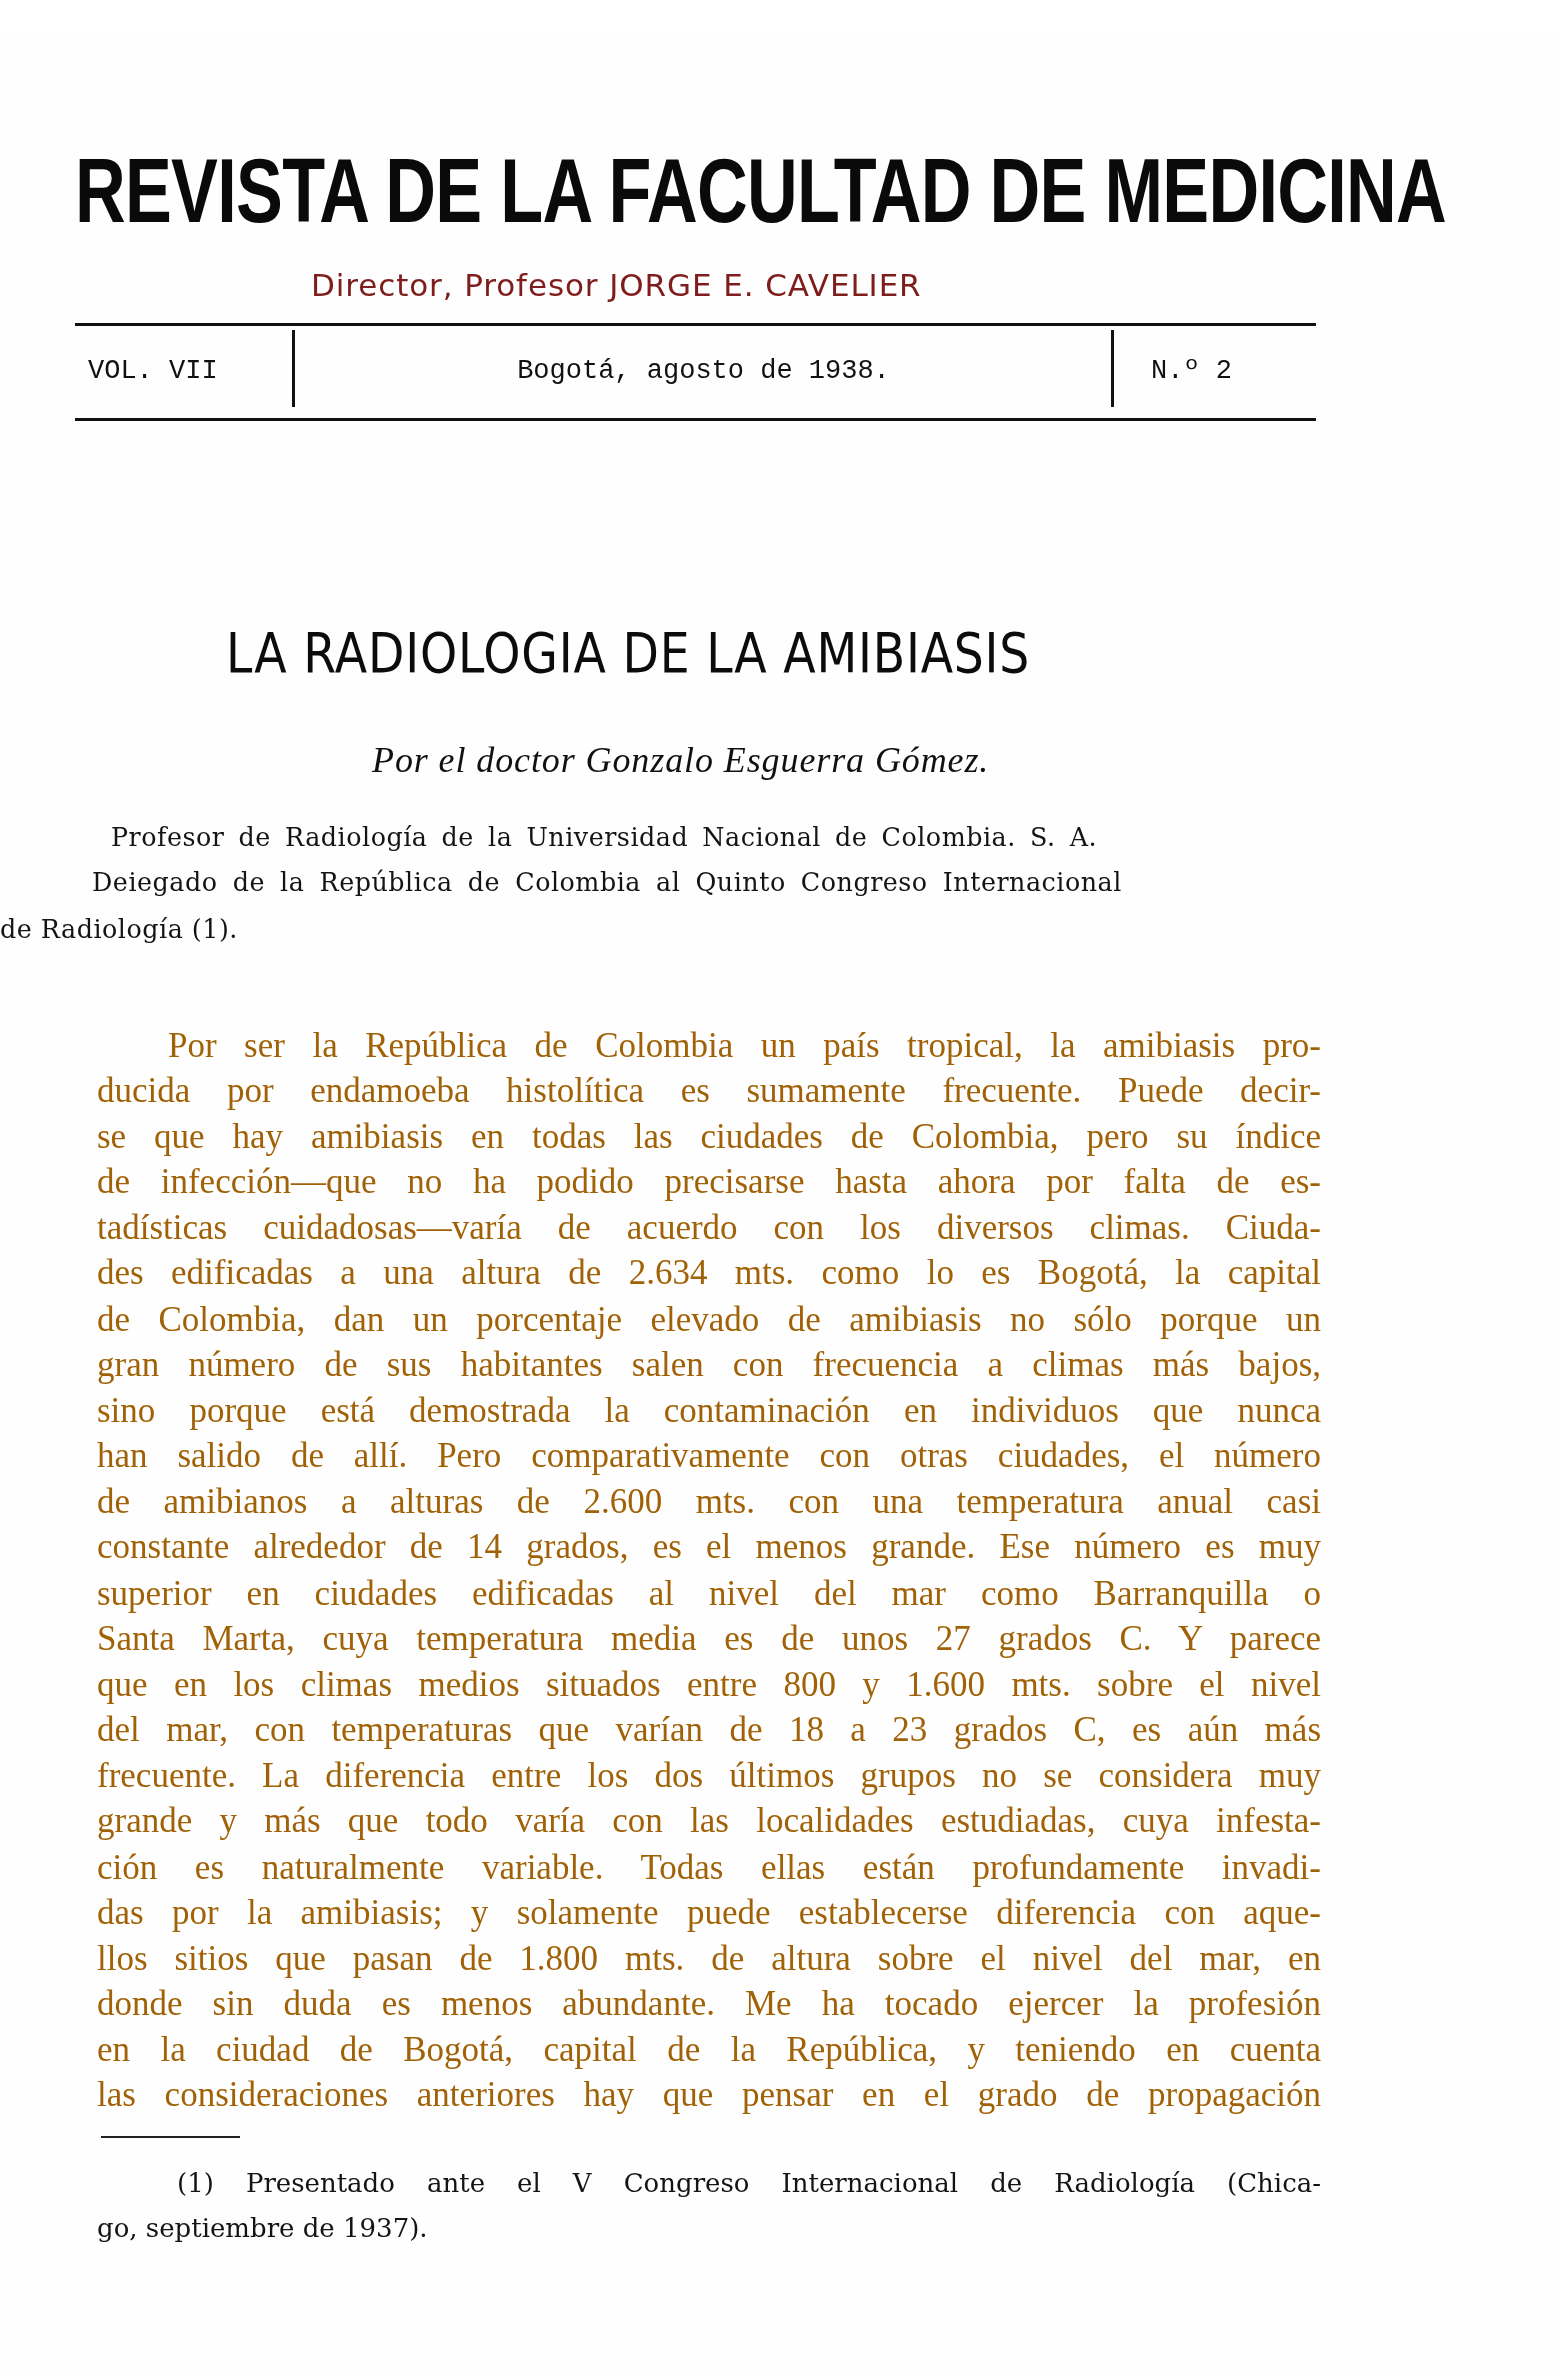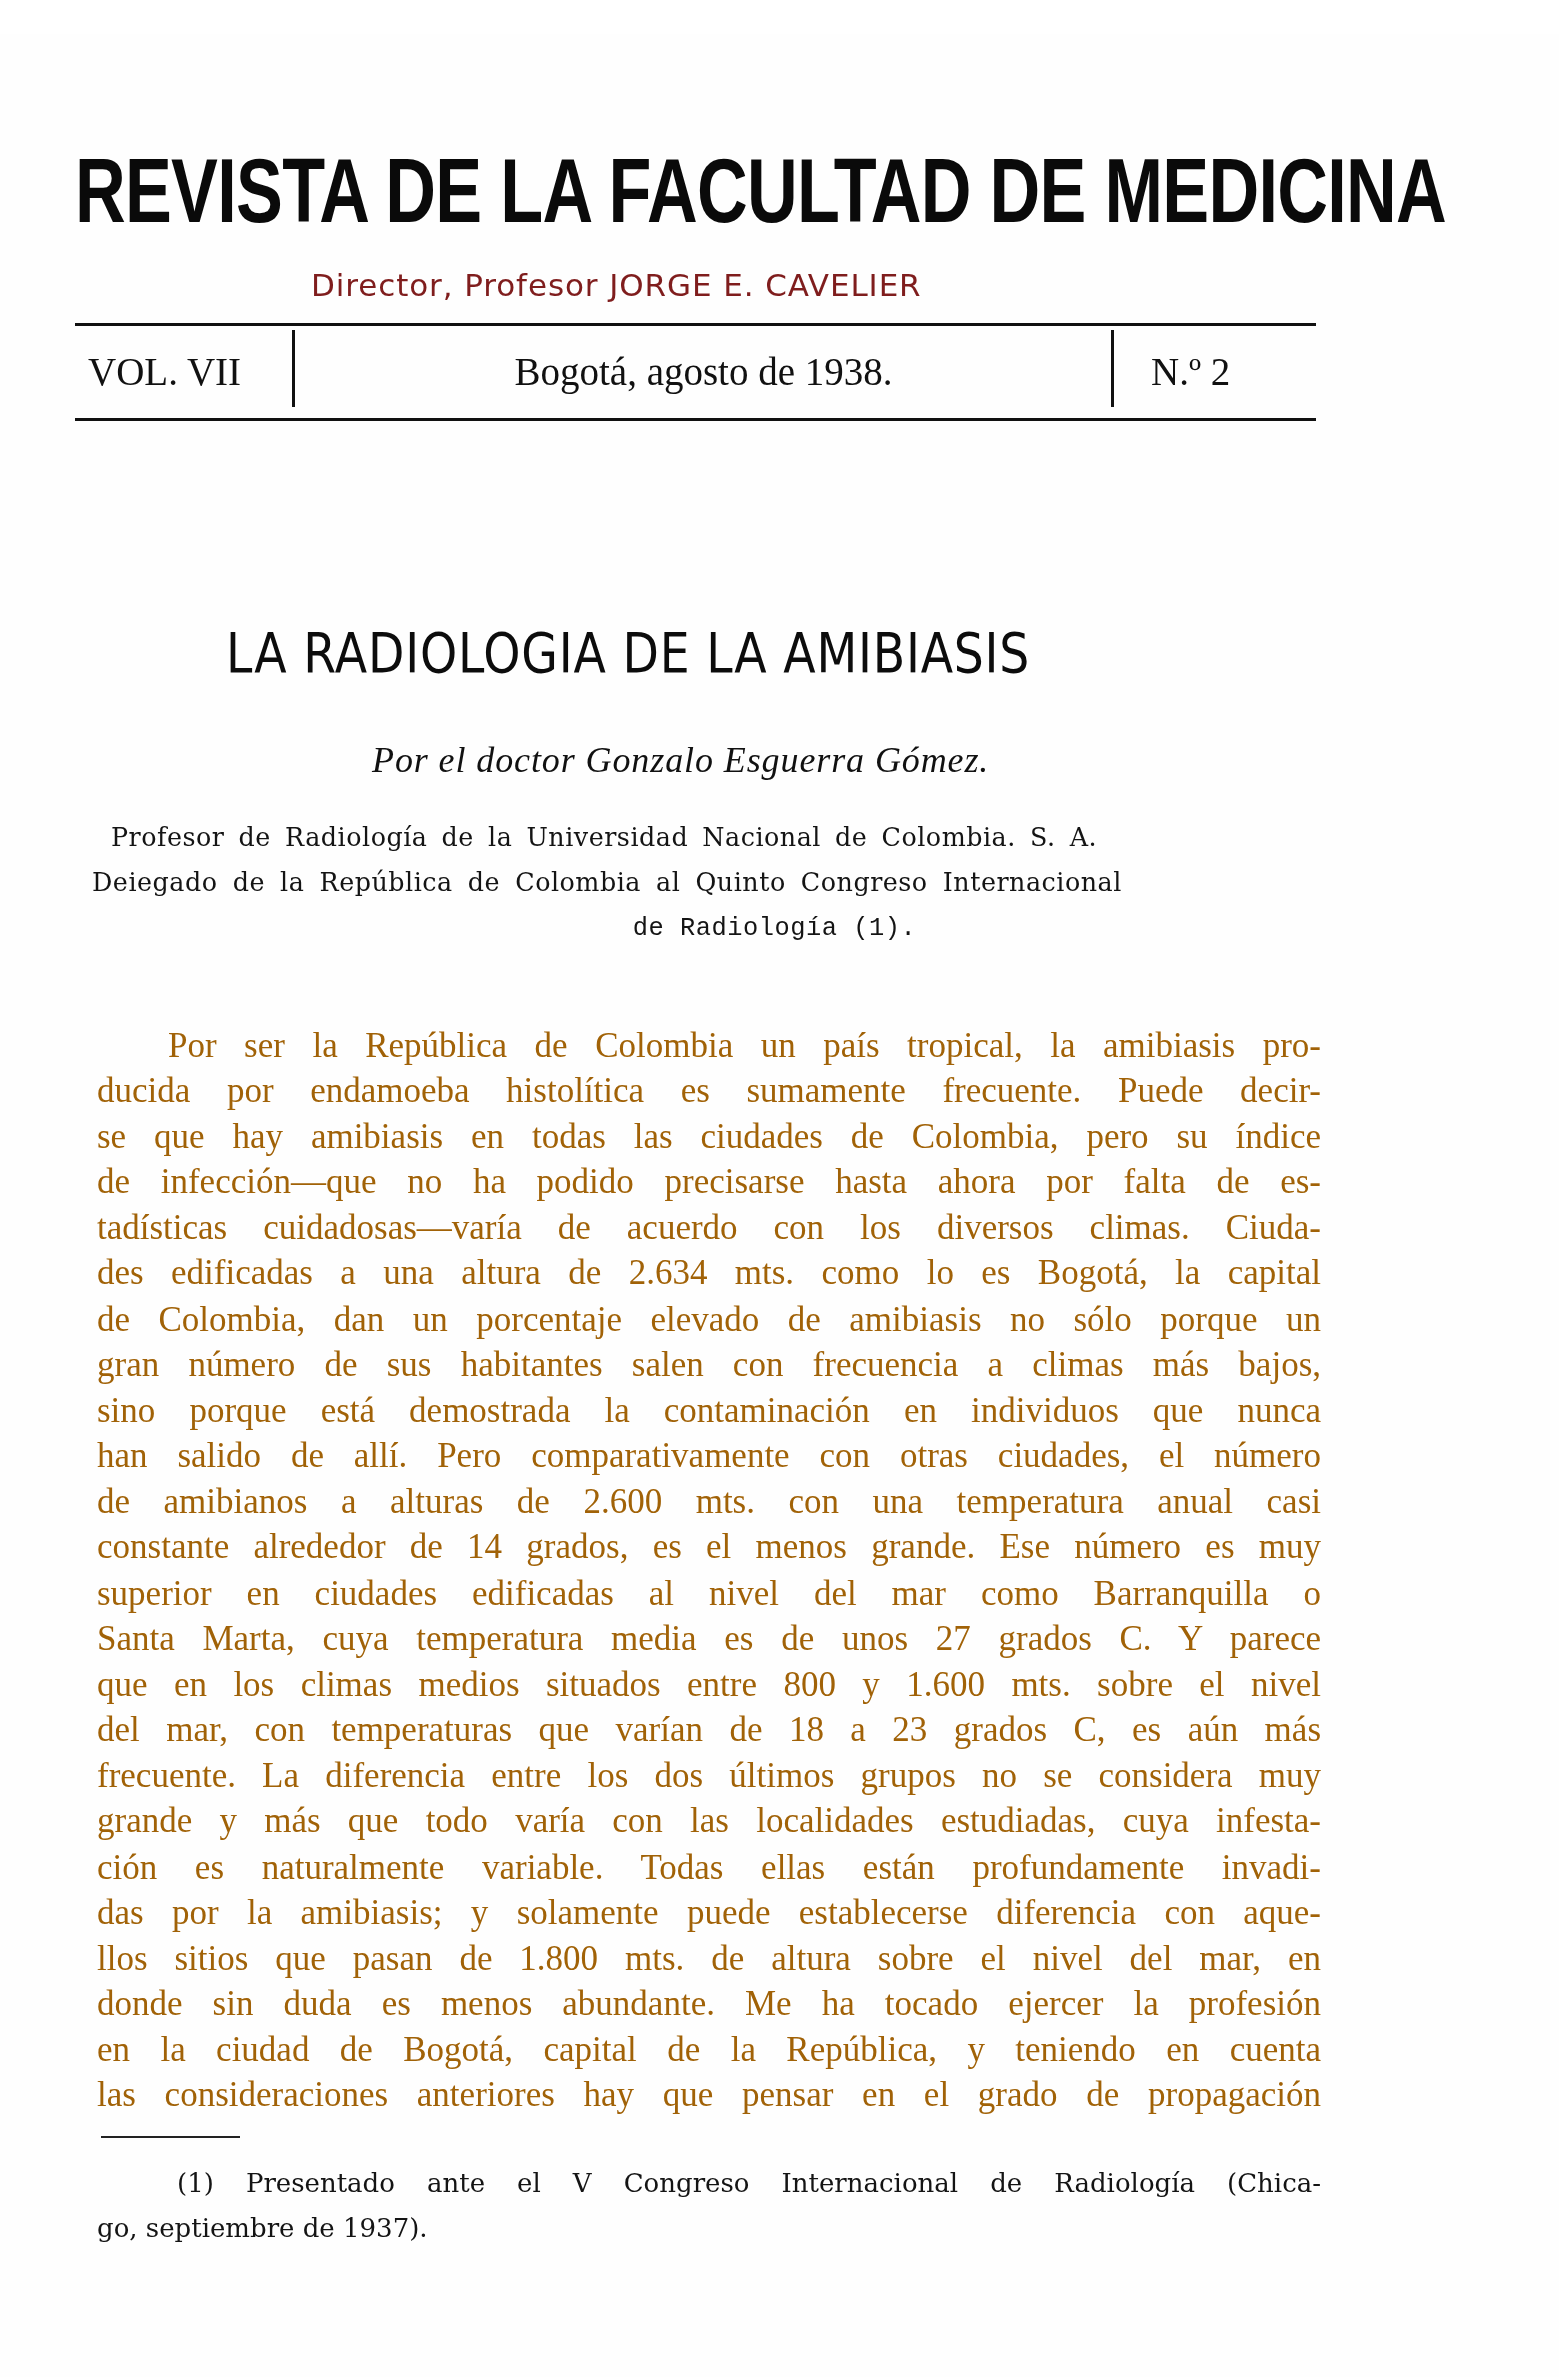--- a/index.html
+++ b/index.html
@@ -65,22 +65,22 @@
       border-bottom: 3.8px solid #111;
       box-sizing: border-box;
     }
     .issue-cell {
       position: absolute;
       top: 0;
       height: 90px;
       display: flex;
       align-items: center;
       justify-content: center;
-      font-family: Liberation Serif, serif;
-      font-size: 39px;
+      font-family: Liberation Mono, monospace;
+      font-size: 27px;
       white-space: nowrap;
     }
     .issue-vol { left: 0; width: 218px; justify-content: flex-start; padding-left: 13px; box-sizing: border-box; }
     .issue-date { left: 220px; width: 817px; }
     .issue-num { left: 1038px; width: 203px; justify-content: flex-start; padding-left: 38px; box-sizing: border-box; }
     .issue-divider {
       position: absolute;
       top: 3.8px;
       width: 2.8px;
       height: 77px;
@@ -120,21 +120,21 @@
       position: absolute;
       font-family: "DejaVu Serif", serif;
       font-size: 25.4px;
       line-height: 34px;
       white-space: nowrap;
       letter-spacing: 0.5px;
       color: #141414;
     }
     .affil-1 { left: 111px; top: 786px; width: 1224px; text-align: left; word-spacing: 5.6px; }
     .affil-2 { left: 92px; top: 831px; width: 1252px; text-align: left; word-spacing: 6.6px; }
-    .affil-3 { left: 0; top: 878px; width: 1559px; text-align: center; padding-right: 10px; box-sizing: border-box; font-family: Liberation Mono, monospace; }
+    .affil-3 { left: 0; top: 878px; width: 1559px; padding-right: 10px; box-sizing: border-box; }
 
     
     .body-line {
       position: absolute;
       left: 97px;
       width: 1224px;
       font-family: "Liberation Serif", serif;
       font-size: 35px;
       line-height: 41px;
       height: 41px;

